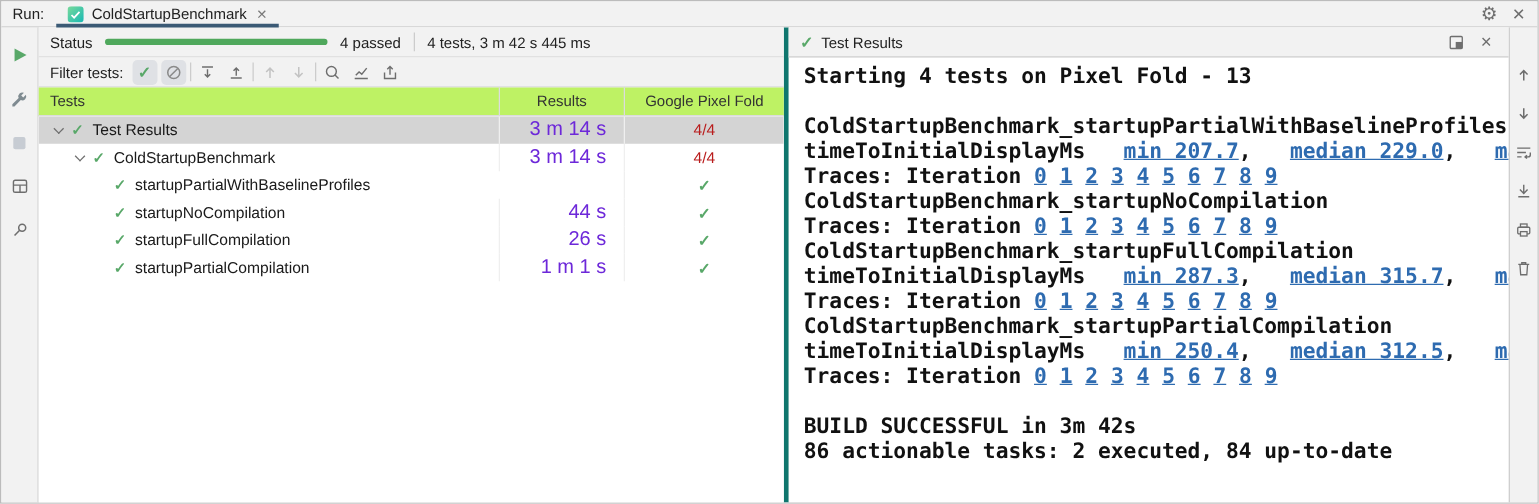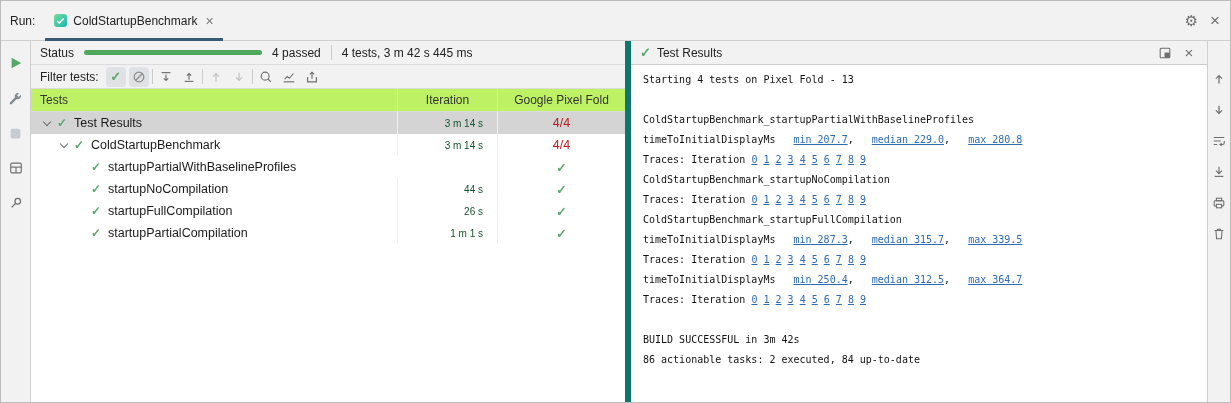--- a/index.html
+++ b/index.html
@@ -1,66 +1,66 @@
 <!DOCTYPE html>
 <html><head>
 <meta charset="utf-8">
 <style>
   *{box-sizing:border-box;margin:0;padding:0}
   html,body{background:#e9e9e9}
   body{font-family:"Liberation Sans",sans-serif;}
   .app{width:1231px;height:403px;background:#f2f2f2;border:1px solid #bcbcbc;display:flex;flex-direction:column;font-size:12px;color:#222;overflow:hidden}
   
-  .tab-bar{height:40px;flex:none;display:flex;align-items:center;padding:0 10px 0 9px;border-bottom:1px solid #cfcfcf;background:#f2f2f2}
+  .tab-bar{height:21px;flex:none;display:flex;align-items:center;padding:0 10px 0 9px;border-bottom:1px solid #cfcfcf;background:#f2f2f2}
   .run-label{color:#222}
   .tab{display:flex;align-items:center;gap:6px;height:100%;padding:0 9px;margin-left:10px;position:relative;cursor:pointer}
   .tab::after{content:'';position:absolute;left:0;right:0;bottom:-1px;height:3px;background:#3b5a75}
   .tab-title{color:#222}
   .tab-close{color:#7a7a7a;font-size:14px;line-height:1;margin-left:2px;cursor:pointer}
   .tab-bar-right{margin-left:auto;display:flex;align-items:center;gap:12px;color:#6e6e6e}
   .gear{font-size:15px;line-height:1;cursor:pointer}
   .winclose{font-size:17px;line-height:1;cursor:pointer}
   
   .main{flex:1;display:flex;min-height:0}
   .left-toolbar{width:30px;flex:none;border-right:1px solid #cfcfcf;background:#f2f2f2;display:flex;flex-direction:column;align-items:center;padding-top:12px;gap:15px}
   .tool-btn{width:20px;height:20px;display:flex;align-items:center;justify-content:center;cursor:pointer}
   
-  .left-panel{width:600px;flex:none;display:flex;flex-direction:column;border-right:6px solid #0f766e;background:#fff;min-height:0}
+  .left-panel{width:600px;flex:none;display:flex;flex-direction:column;border-right:4px solid #0f766e;background:#fff;min-height:0}
   .status-row{height:24px;flex:none;display:flex;align-items:center;padding:0 9px;background:#f2f2f2;border-bottom:1px solid #dcdcdc;gap:10px}
   .progress{width:178px;height:5px;border-radius:3px;background:#4fa85c;flex:none}
   .vsep{width:1px;height:15px;background:#cccccc;flex:none}
   .filter-row{height:24px;flex:none;display:flex;align-items:center;padding:0 9px;background:#f2f2f2;border-bottom:1px solid #dcdcdc;gap:3px}
   .filter-label{margin-right:4px}
   .icon-btn{width:20px;height:20px;border-radius:4px;display:flex;align-items:center;justify-content:center;cursor:pointer}
   .icon-btn.toggled{background:#dfe1e5}
   .fcheck{color:#59a869;font-weight:bold;font-size:13px;line-height:1}
   .tree-header{height:23px;flex:none;display:flex;align-items:stretch;background:#bef264;border-bottom:1px solid #dcdcdc;color:#333}
   .th-tests{flex:1;display:flex;align-items:center;padding-left:9px}
   .th-dur{width:100px;flex:none;display:flex;align-items:center;justify-content:center;border-left:1px solid #dcdcdc}
   .th-dev{width:128px;flex:none;display:flex;align-items:center;justify-content:center;border-left:1px solid #dcdcdc}
   .tree-body{flex:1;background:#fff;overflow:hidden}
   .tree-row{height:22px;display:flex;align-items:stretch;font-size:12.5px;cursor:pointer}
   .tree-row.selected{background:#d4d4d4}
   .cell-name{flex:1;display:flex;align-items:center;min-width:0}
   .chev-box{width:15px;height:15px;flex:none;display:flex;align-items:center;justify-content:center}
   .chev{width:6px;height:6px;border-right:1.6px solid #6e6e6e;border-bottom:1.6px solid #6e6e6e;transform:rotate(45deg);margin-top:-3px}
   .row-check{color:#59a869;font-weight:bold;width:16px;flex:none;text-align:center;font-size:12px}
   .row-label{margin-left:4px;white-space:nowrap;color:#1a1a1a}
-  .cell-dur{width:100px;flex:none;display:flex;align-items:center;justify-content:flex-end;padding-right:14px;color:#14532d;font-size:10px;border-left:1px solid #efefef}
+  .cell-dur{width:100px;flex:none;display:flex;align-items:center;justify-content:flex-end;padding-right:14px;color:#6d28d9;font-size:16px;border-left:1px solid #efefef}
   .cell-dev{width:128px;flex:none;display:flex;align-items:center;justify-content:center;border-left:1px solid #efefef}
   .dev-ratio{color:#b91c1c}
   .dev-check{color:#59a869;font-weight:bold}
   
   .right-panel{flex:1;display:flex;flex-direction:column;background:#fff;min-width:0}
   .console-header{height:24px;flex:none;display:flex;align-items:center;gap:6px;padding:0 9px;background:#f2f2f2;border-bottom:1px solid #cfcfcf}
   .console-check{color:#59a869;font-weight:bold;font-size:13px}
   .spacer{flex:1}
   .hdr-icon{display:flex;align-items:center;justify-content:center;width:18px;height:18px;cursor:pointer;color:#6e6e6e}
   .hdr-close{font-size:15px;line-height:1}
-  .console-body{flex:1;padding:5px 12px 0 12px;font-family:"DejaVu Sans Mono",monospace;font-size:10px;font-weight:normal;line-height:20px;color:#111;overflow:hidden;white-space:nowrap}
+  .console-body{flex:1;padding:5px 12px 0 12px;font-family:"DejaVu Sans Mono",monospace;font-size:17px;font-weight:bold;line-height:20px;color:#111;overflow:hidden;white-space:nowrap}
   .console-link{color:#2e6bb0;text-decoration:underline;cursor:pointer}
   
   .right-toolbar{width:23px;flex:none;border-left:1px solid #cfcfcf;background:#f2f2f2;display:flex;flex-direction:column;align-items:center;padding-top:28px;gap:11px}
 </style>
 </head>
 <body>
 
 <div class="app">
 
   <div class="tab-bar">
@@ -181,21 +181,21 @@
         <span class="icon-btn">
           <svg width="14" height="14" viewBox="0 0 16 16">
               <path d="M3 8v5.5h10V8" fill="none" stroke="#6e6e6e" stroke-width="1.3"></path>
               <path d="M8 2.5V10M5.5 5L8 2.5 10.5 5" fill="none" stroke="#6e6e6e" stroke-width="1.3"></path>
             </svg>
         </span>
       </div>
 
       <div class="tree-header">
         <div class="th-tests">Tests</div>
-        <div class="th-dur">Iteration</div>
+        <div class="th-dur">Results</div>
         <div class="th-dev">Google Pixel Fold</div>
       </div>
 
       <div class="tree-body" id="tree-body">
           <div class="tree-row selected">
             <div class="cell-name" style="padding-left: 8px;">
               <span class="chev-box">
                 <span class="chev"></span>
               </span>
               <span class="row-check">✓</span>
@@ -270,20 +270,21 @@
           <div class="console-line"><span>Starting 4 tests on Pixel Fold - 13</span></div>
           <div class="console-line"><span>&nbsp;</span></div>
           <div class="console-line"><span>ColdStartupBenchmark_startupPartialWithBaselineProfiles</span></div>
           <div class="console-line"><span>timeToInitialDisplayMs&nbsp;&nbsp;&nbsp;</span><span class="console-link">min 207.7</span><span>,&nbsp;&nbsp;&nbsp;</span><span class="console-link">median 229.0</span><span>,&nbsp;&nbsp;&nbsp;</span><span class="console-link">max 280.8</span></div>
           <div class="console-line"><span>Traces: Iteration </span><span class="console-link">0</span><span> </span><span class="console-link">1</span><span> </span><span class="console-link">2</span><span> </span><span class="console-link">3</span><span> </span><span class="console-link">4</span><span> </span><span class="console-link">5</span><span> </span><span class="console-link">6</span><span> </span><span class="console-link">7</span><span> </span><span class="console-link">8</span><span> </span><span class="console-link">9</span></div>
           <div class="console-line"><span>ColdStartupBenchmark_startupNoCompilation</span></div>
           <div class="console-line"><span>Traces: Iteration </span><span class="console-link">0</span><span> </span><span class="console-link">1</span><span> </span><span class="console-link">2</span><span> </span><span class="console-link">3</span><span> </span><span class="console-link">4</span><span> </span><span class="console-link">5</span><span> </span><span class="console-link">6</span><span> </span><span class="console-link">7</span><span> </span><span class="console-link">8</span><span> </span><span class="console-link">9</span></div>
           <div class="console-line"><span>ColdStartupBenchmark_startupFullCompilation</span></div>
           <div class="console-line"><span>timeToInitialDisplayMs&nbsp;&nbsp;&nbsp;</span><span class="console-link">min 287.3</span><span>,&nbsp;&nbsp;&nbsp;</span><span class="console-link">median 315.7</span><span>,&nbsp;&nbsp;&nbsp;</span><span class="console-link">max 339.5</span></div>
           <div class="console-line"><span>Traces: Iteration </span><span class="console-link">0</span><span> </span><span class="console-link">1</span><span> </span><span class="console-link">2</span><span> </span><span class="console-link">3</span><span> </span><span class="console-link">4</span><span> </span><span class="console-link">5</span><span> </span><span class="console-link">6</span><span> </span><span class="console-link">7</span><span> </span><span class="console-link">8</span><span> </span><span class="console-link">9</span></div>
+          <div class="console-line"><span>ColdStartupBenchmark_startupPartialCompilation</span></div>
           <div class="console-line"><span>timeToInitialDisplayMs&nbsp;&nbsp;&nbsp;</span><span class="console-link">min 250.4</span><span>,&nbsp;&nbsp;&nbsp;</span><span class="console-link">median 312.5</span><span>,&nbsp;&nbsp;&nbsp;</span><span class="console-link">max 364.7</span></div>
           <div class="console-line"><span>Traces: Iteration </span><span class="console-link">0</span><span> </span><span class="console-link">1</span><span> </span><span class="console-link">2</span><span> </span><span class="console-link">3</span><span> </span><span class="console-link">4</span><span> </span><span class="console-link">5</span><span> </span><span class="console-link">6</span><span> </span><span class="console-link">7</span><span> </span><span class="console-link">8</span><span> </span><span class="console-link">9</span></div>
           <div class="console-line"><span>&nbsp;</span></div>
           <div class="console-line"><span>BUILD SUCCESSFUL in 3m 42s</span></div>
           <div class="console-line"><span>86 actionable tasks: 2 executed, 84 up-to-date</span></div>
         </div>
     </div>
 
     <div class="right-toolbar">
       <span class="tool-btn">

